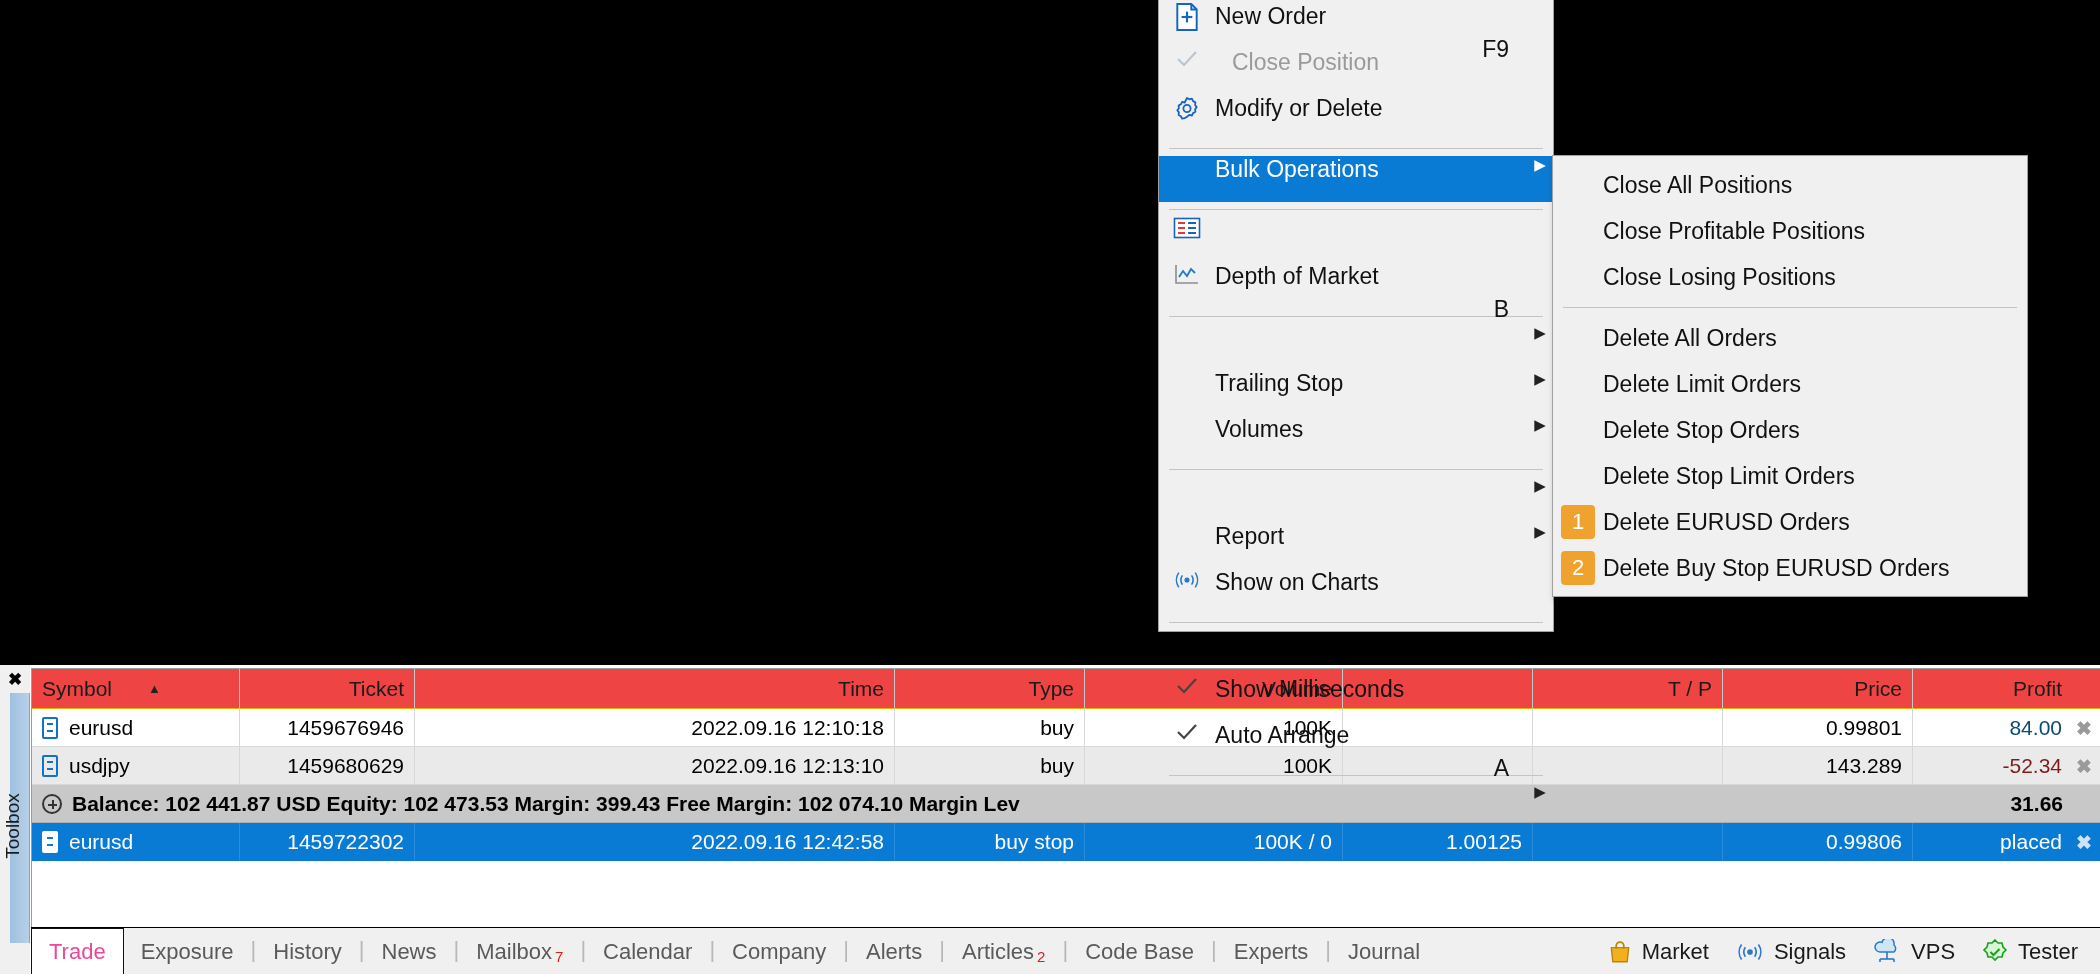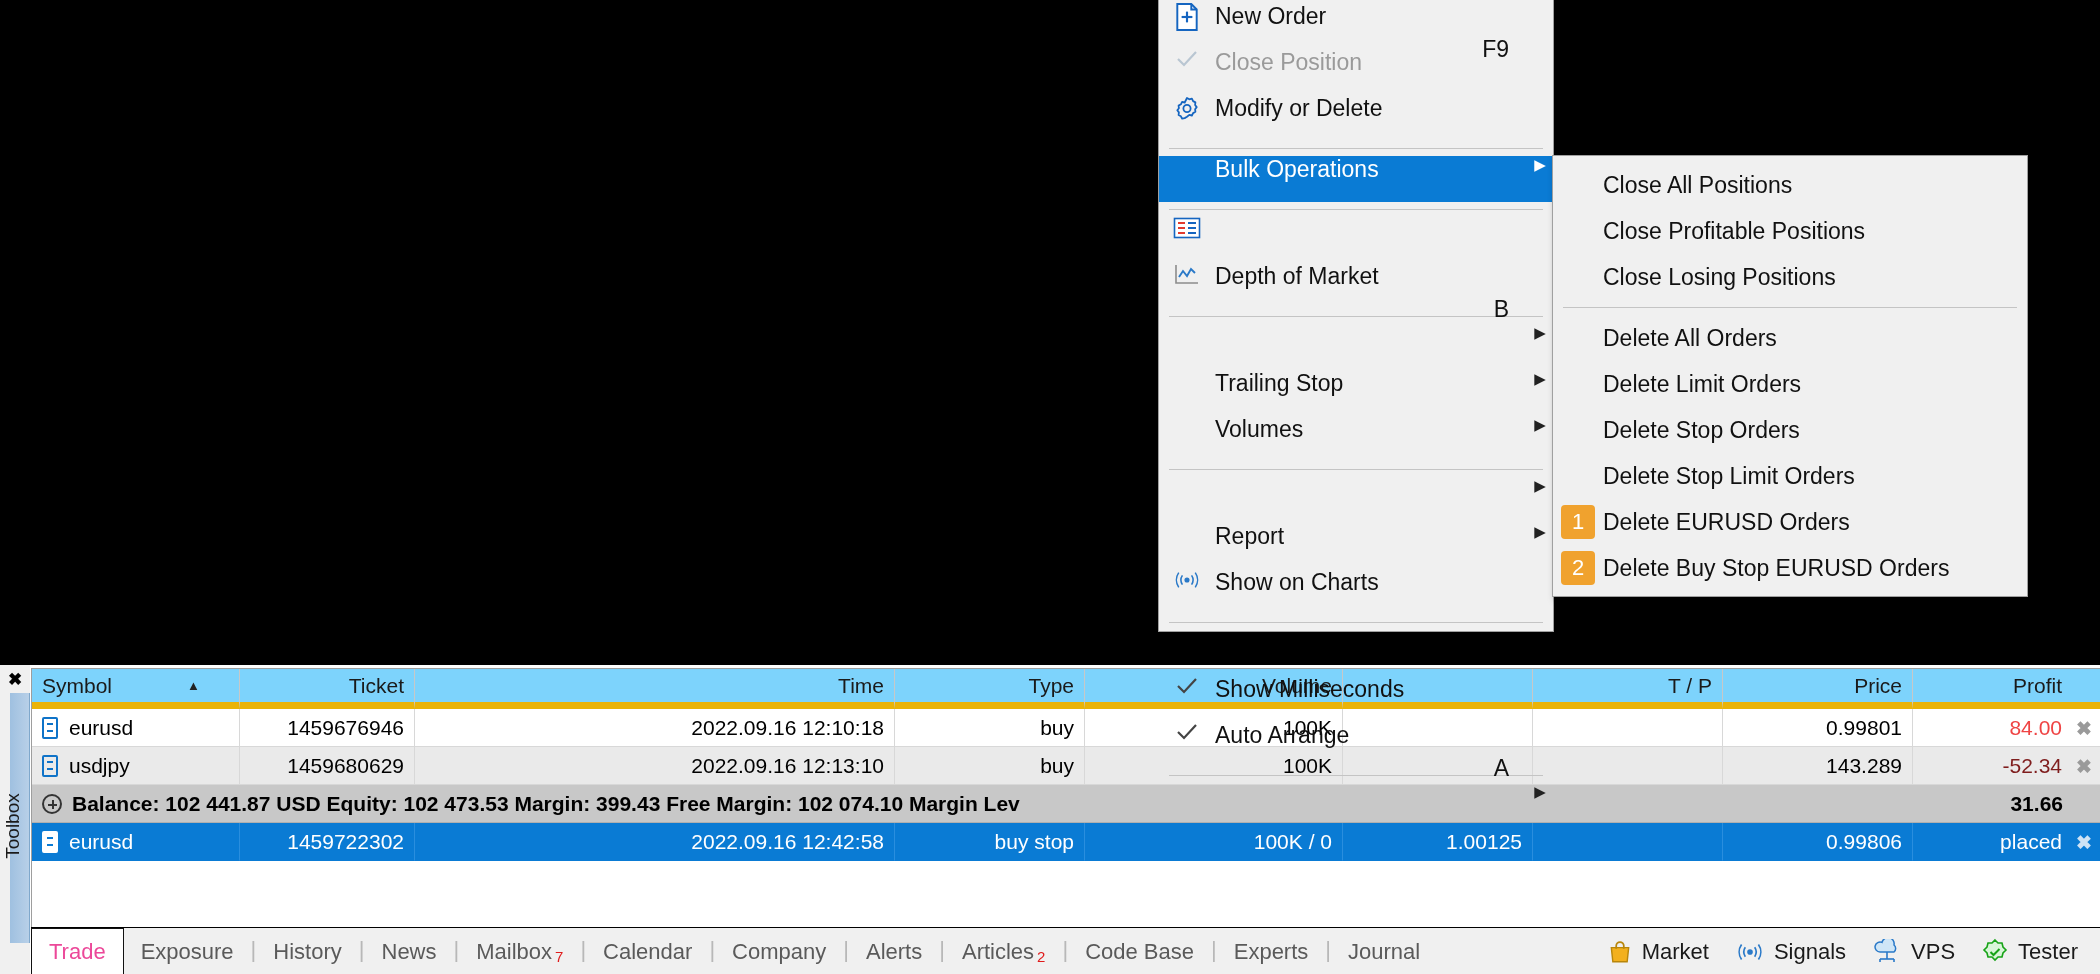--- a/index.html
+++ b/index.html
@@ -48,24 +48,23 @@
   .tcell {
     border-right: 1px solid #d8d8d8;
     border-bottom: 1px solid #d8d8d8;
     font-size: 21px;
     display: flex; align-items: center;
     padding: 0 10px;
     overflow: hidden; white-space: nowrap;
     font-family: "Liberation Sans", sans-serif;
   }
   .hdr .tcell {
-    background: #7dd3fc; color: #1a1a1a;
-    border-bottom: 7px solid #eab308;
+    background: #ef4444; color: #1a1a1a;
+    border-bottom: 1px solid #eab308;
     border-right: 1px solid #c8c8c8;
-    gap: 39px;
   }
   .hdr { height: 40px; }
   .c-sym   { width: 208px; }
   .c-tik   { width: 175px; justify-content: flex-end; }
   .c-time  { width: 480px; justify-content: flex-end; }
   .c-type  { width: 190px; justify-content: flex-end; }
   .c-vol   { width: 258px; justify-content: flex-end; }
   .c-sl    { width: 190px; justify-content: flex-end; }
   .c-tp    { width: 190px; justify-content: flex-end; }
   .c-price { width: 190px; justify-content: flex-end; }
@@ -85,21 +84,21 @@
     border: 2px solid #0f73c8; border-radius: 2px;
     margin-right: 11px; position: relative; flex: 0 0 auto;
   }
   .pos-icon::before, .pos-icon::after {
     content:""; position: absolute; left: 3px; width: 6px; height: 2px; background: #0f73c8;
   }
   .pos-icon::before { top: 4px; }
   .pos-icon::after  { top: 11px; }
   .row-sel .pos-icon { border-color: #ffffff; background: #ffffff; }
   .row-sel .pos-icon::before, .row-sel .pos-icon::after { background: #0a7bd4; }
-  .profit-pos { color: #ef4444; }
+  .profit-pos { color: #0c4a6e; }
   .profit-neg { color: #7f1d1d; }
   .xbtn {
     position: absolute; right: 8px; top: 50%; transform: translateY(-50%);
     color: #9a9a9a; font-size: 19px; font-weight: bold; line-height: 1; cursor: pointer;
     font-family: "Liberation Sans", sans-serif;
   }
   .row-sel .xbtn { color: #cfe3f5; }
 
   
   .sumrow {
@@ -165,21 +164,21 @@
     font-size: 23px; color: #111; cursor: pointer;
     font-family: "Liberation Sans", sans-serif;
   }
   .mi .mi-icon {
     width: 56px; flex: 0 0 56px; display: flex; align-items: center; justify-content: center;
   }
   .mi .mi-label { flex: 1 1 auto; white-space: nowrap; }
   .mi .mi-accel { color: #111; font-size: 23px; padding-right: 18px; white-space: nowrap;
                   font-family: "Liberation Sans", sans-serif; margin-top: 33px; }
   .mi .mi-arrow { width: 26px; flex: 0 0 26px; color: #222; font-size: 15px; text-align: center; }
-  .mi.disabled { color: #9a9a9a; }
+  .mi.disabled { color: #9a9a9a; gap: 17px; }
   .mi.highlight { background: #0a7bd4; color: #fff; }
   .mi.highlight .mi-accel, .mi.highlight .mi-arrow { color: #fff; }
   .msep { height: 1px; background: #c4c4c4; margin: 7px 10px; }
 
   
   #submenu {
     position: absolute; left: 1552px; top: 155px; width: 476px; height: 442px;
     background: #f0f0f0; border: 1px solid #a0a0a0;
     box-shadow: 3px 3px 7px rgba(0,0,0,.35);
     padding: 6px 0;

